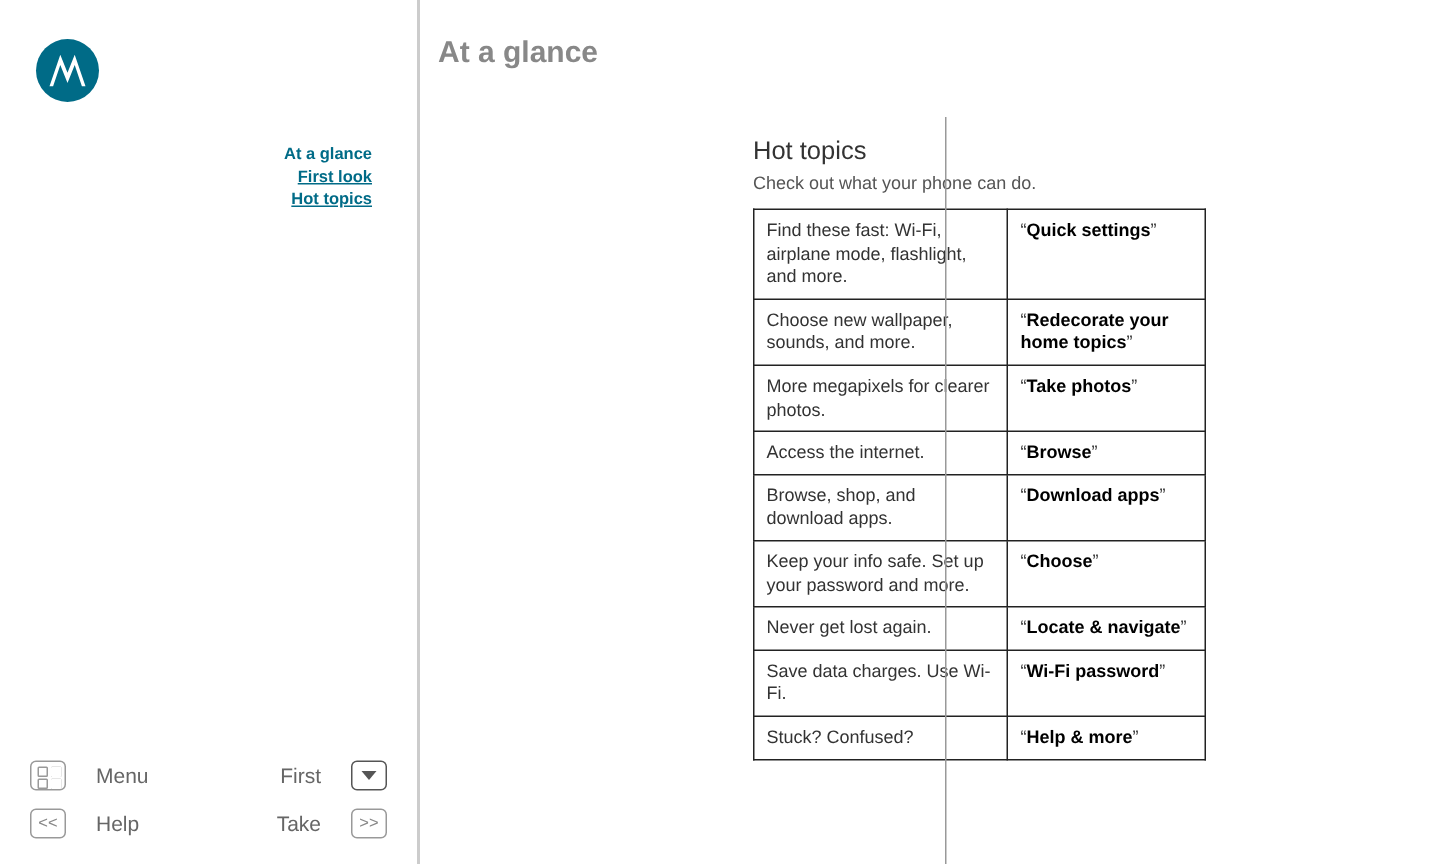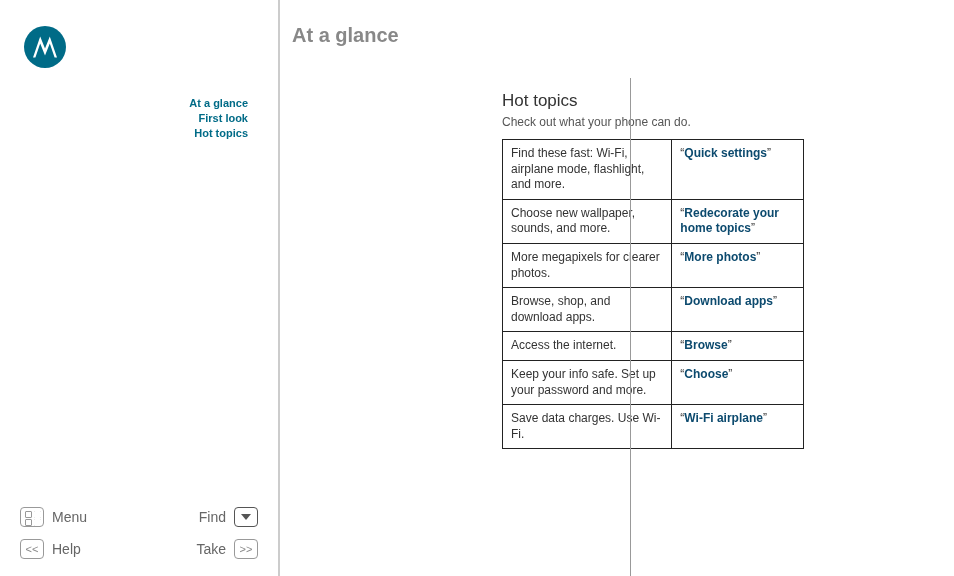--- a/index.html
+++ b/index.html
@@ -30,31 +30,31 @@
     .logo svg { width: 30px; height: 30px; }
     .crumbs {
       margin-top: 28px;
       padding-right: 30px;
       text-align: right;
       font-size: 11px;
       font-weight: bold;
       line-height: 1.35;
     }
     .crumbs .crumb-top { color: #006b87; }
-    .crumbs .crumb-sub { color: #006b87; }
+    .crumbs .crumb-sub { color: #006b87; text-decoration: underline; }
     .nav-footer {
       position: absolute;
       left: 20px; right: 20px; bottom: 14px;
       font-size: 14px; color: #666666;
     }
     .nav-row {
       display: flex; justify-content: space-between; align-items: center;
       height: 26px; margin-top: 6px;
     }
-    .nav-left, .nav-right { display: flex; align-items: center; gap: 8px; }
+    .nav-left, .nav-right { display: flex; align-items: center; gap: 20px; }
     .nav-ico {
       width: 24px; height: 20px;
       border: 1.5px solid #999999; border-radius: 4px;
       display: inline-flex; align-items: center; justify-content: center;
       font-size: 11px; color: #888888; background: #ffffff;
     }
     .nav-ico.grid { position: relative; }
     .nav-ico.grid span { font-size: 0; }
     .nav-ico.grid::before, .nav-ico.grid::after {
       content: ""; position: absolute; width: 5px; height: 5px; border: 1.2px solid #999999; border-radius:1px;
@@ -97,21 +97,21 @@
       width: 302px; border-collapse: collapse; font-size: 12px;
     }
     table.topics td {
       border: 1px solid #222222;
       padding: 6px 8px;
       vertical-align: top;
       line-height: 1.3;
     }
     table.topics td.left { width: 170px; }
     table.topics td.right { width: 132px; }
-    table.topics td.right .link { font-weight: bold; color: #0c4a6e; }
+    table.topics td.right .link { font-weight: bold; color: #000000; }
   </style>
 </head>
 <body>
 
 <div class="page">
   <aside class="sidebar">
     <div class="logo">
       <svg viewBox="0 0 100 100">
         <path d="M10 85 L34 15 L50 55 L66 15 L90 85 L82 85 L66 38 L50 78 L34 38 L18 85 Z" fill="#ffffff"></path>
       </svg>
@@ -125,21 +125,21 @@
 
     <div class="nav-footer">
       <div class="nav-row">
         <div class="nav-left">
           <span class="nav-ico grid">
               <span></span>
             </span>
           <span>Menu</span>
         </div>
         <div class="nav-right">
-          <span>Find</span>
+          <span>First</span>
           <span class="nav-ico more">
               <span></span>
             </span>
         </div>
       </div>
       <div class="nav-row">
         <div class="nav-left">
           <span class="nav-ico">&lt;&lt;</span>
           <span>Help</span>
         </div>
@@ -164,35 +164,43 @@
             <tr>
               <td class="left">Find these fast: Wi-Fi, airplane mode, flashlight, and more.</td>
               <td class="right">“<span class="link">Quick settings</span>”</td>
             </tr>
             <tr>
               <td class="left">Choose new wallpaper, sounds, and more.</td>
               <td class="right">“<span class="link">Redecorate your home topics</span>”</td>
             </tr>
             <tr>
               <td class="left">More megapixels for clearer photos.</td>
-              <td class="right">“<span class="link">More photos</span>”</td>
+              <td class="right">“<span class="link">Take photos</span>”</td>
+            </tr>
+            <tr>
+              <td class="left">Access the internet.</td>
+              <td class="right">“<span class="link">Browse</span>”</td>
             </tr>
             <tr>
               <td class="left">Browse, shop, and download apps.</td>
               <td class="right">“<span class="link">Download apps</span>”</td>
             </tr>
             <tr>
-              <td class="left">Access the internet.</td>
-              <td class="right">“<span class="link">Browse</span>”</td>
-            </tr>
-            <tr>
               <td class="left">Keep your info safe. Set up your password and more.</td>
               <td class="right">“<span class="link">Choose</span>”</td>
             </tr>
             <tr>
+              <td class="left">Never get lost again.</td>
+              <td class="right">“<span class="link">Locate &amp; navigate</span>”</td>
+            </tr>
+            <tr>
               <td class="left">Save data charges. Use Wi-Fi.</td>
-              <td class="right">“<span class="link">Wi-Fi airplane</span>”</td>
+              <td class="right">“<span class="link">Wi-Fi password</span>”</td>
+            </tr>
+            <tr>
+              <td class="left">Stuck? Confused?</td>
+              <td class="right">“<span class="link">Help &amp; more</span>”</td>
             </tr>
           </tbody>
       </table>
     </div>
   </main>
 </div>
 
 </body></html>

